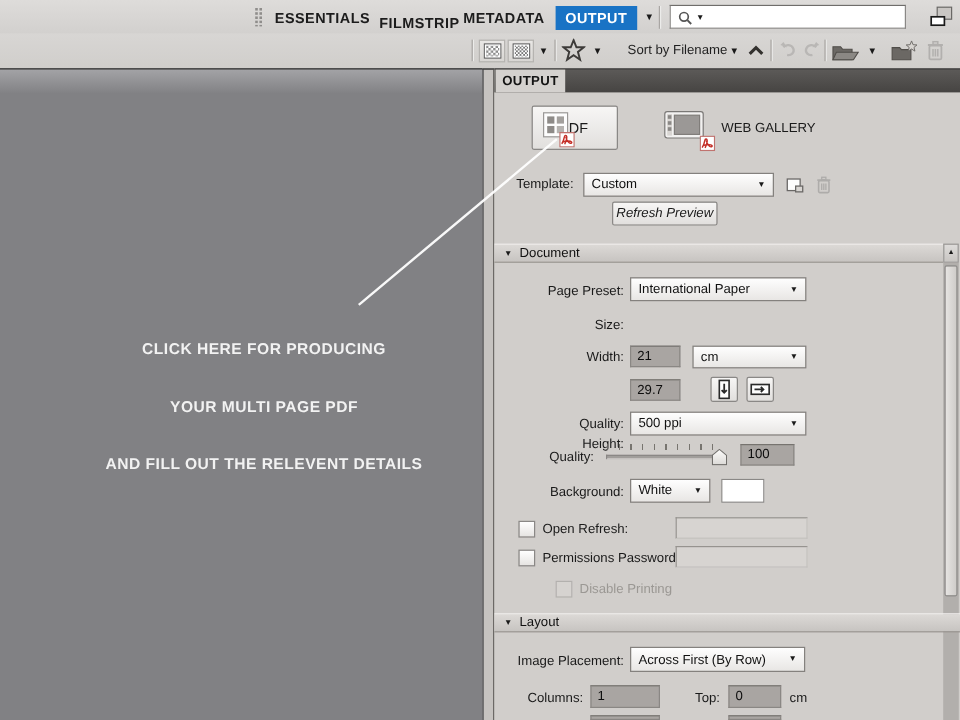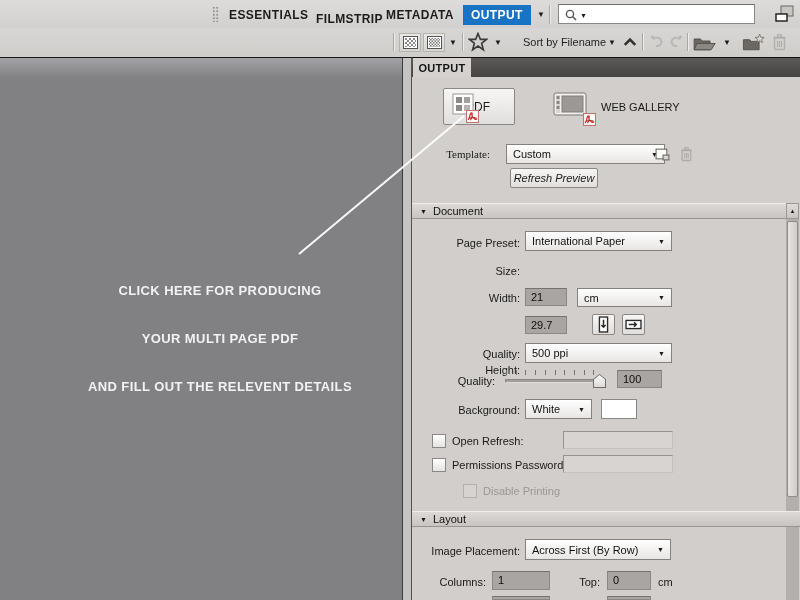--- a/index.html
+++ b/index.html
@@ -187,22 +187,22 @@
         <rect x="3.5" y="14" width="3" height="3" fill="#8a8886"></rect>
       <rect x="9" y="4" width="21" height="16" fill="#9b9896" stroke="#807d7a"></rect>
     </svg>
     <svg class="badge" width="13" height="13" viewBox="0 0 12 12">
       <rect x=".5" y=".5" width="11" height="11" fill="#fff" stroke="#c0736f"></rect>
       <path d="M2 9.2 C3 7.4 3.7 5.4 4 3.8 C4.3 2.4 5.6 2.3 5.8 3.5 C6 4.8 5.2 7.4 4.2 9.4 M2.8 7.7 C5 6.8 8.7 6.6 9.5 7.6 C10.2 8.6 8.6 9.1 7.6 8.2 C6.4 7.2 5.3 5 5.1 3.7" fill="none" stroke="#c52f28" stroke-width="1.1"></path>
     </svg>
   </div>
   <span class="abs" style="left:601px;top:101px;font-size:11px;color:#1a1a1a;">WEB GALLERY</span>
 
-  <div class="abs lbl" style="left:424px;top:148px;width:66px;font-family:Liberation Serif, serif;">Template:</div>
-  <div class="abs dd" style="left:506px;top:144px;width:159px;height:20px;">
+  <div class="abs lbl" style="left:412px;top:148px;width:66px;">Template:</div>
+  <div class="abs dd" style="left:486px;top:144px;width:159px;height:20px;">
     <span class="txt">Custom</span>
     <span class="ar chev-sm">▼</span>
   </div>
   <svg class="abs" style="left:655px;top:147px;" width="15" height="14" viewBox="0 0 14 13">
     <rect x="1" y="2" width="10" height="9" fill="#fdfdfd" stroke="#6a6866"></rect>
     <rect x="7.5" y="7.5" width="5.5" height="4.5" fill="#d8d5d2" stroke="#6a6866"></rect>
   </svg>
   <svg class="abs" style="left:680px;top:146px;" width="13" height="16" viewBox="0 0 12 14">
     <rect x="2" y="3.8" width="8" height="9.2" rx="1" fill="none" stroke="#aeacaa" stroke-width="1.2"></rect>
     <line x1="1" y1="3.4" x2="11" y2="3.4" stroke="#aeacaa" stroke-width="1.2"></line>

